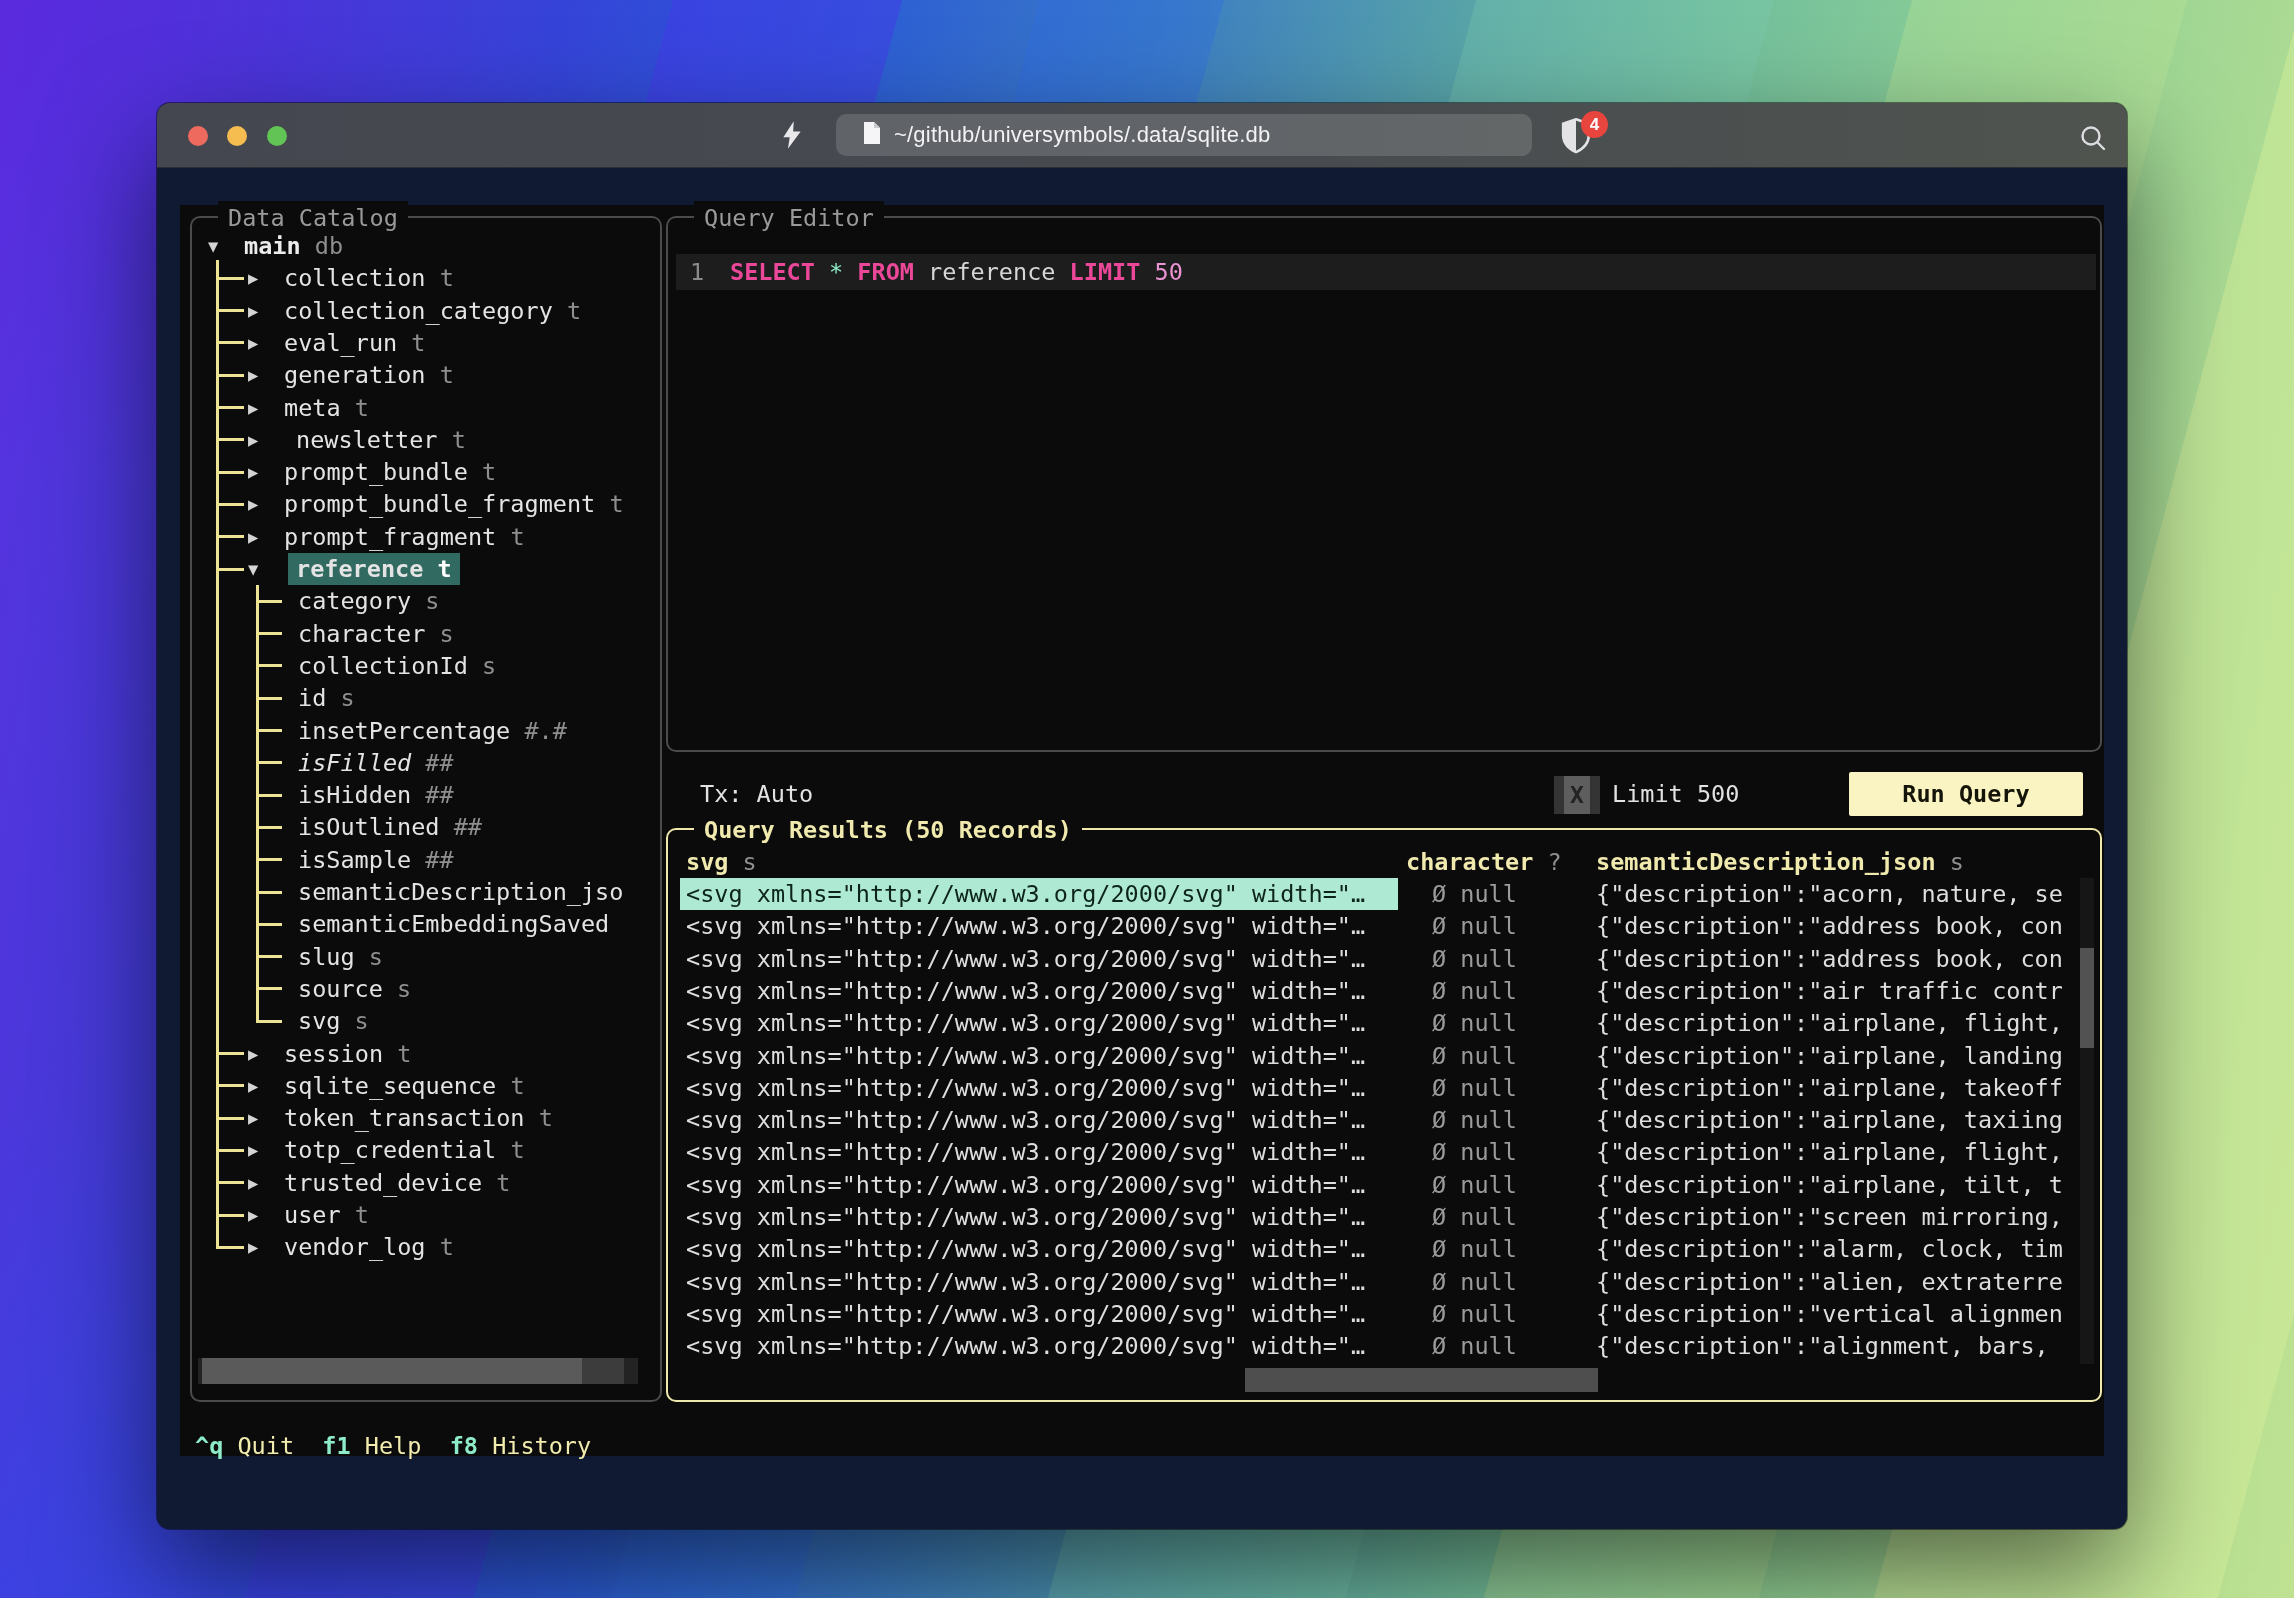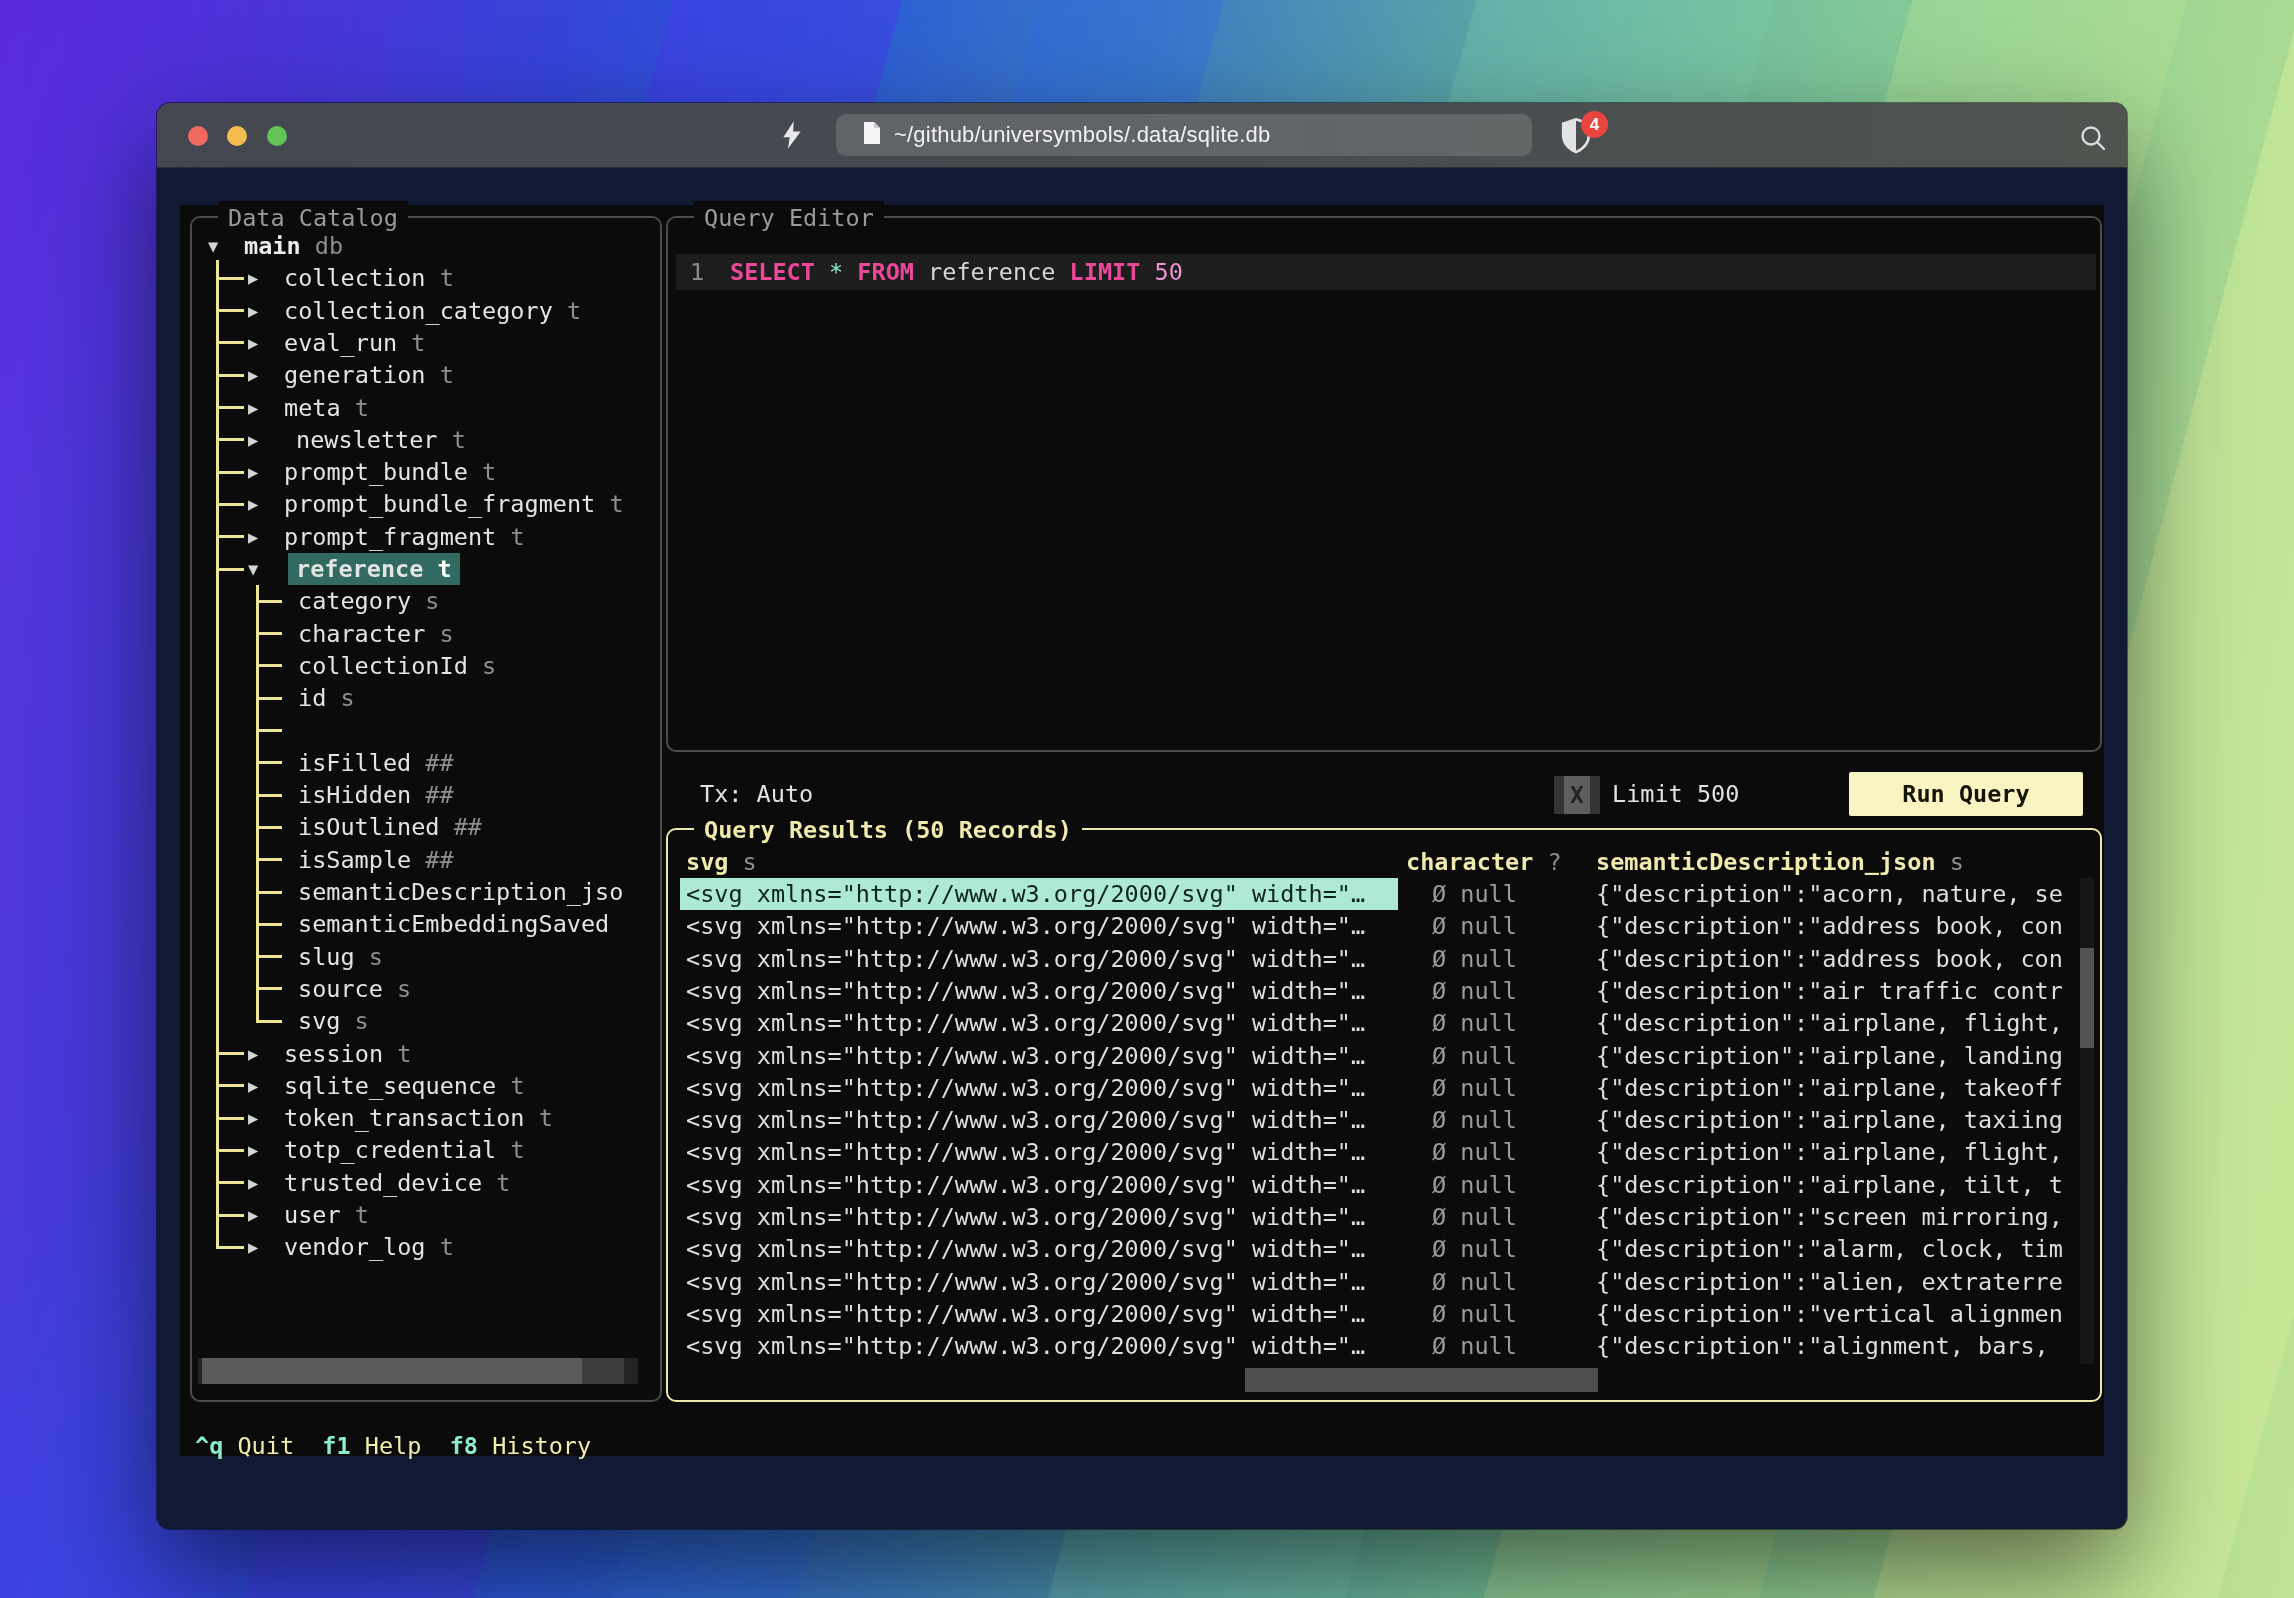--- a/index.html
+++ b/index.html
@@ -199,22 +199,25 @@
           </div>
           <div class="tick" style="left: 64px; top: 414.1px; width: 26px; height: 3px;"></div>
           <div class="trow" style="top: 431.9px;">
             <div class="nm" style="left: 106px;"><span>collectionId</span> <span class="ttype">s</span></div>
           </div>
           <div class="tick" style="left: 64px; top: 446.4px; width: 26px; height: 3px;"></div>
           <div class="trow" style="top: 464.2px;">
             <div class="nm" style="left: 106px;"><span>id</span> <span class="ttype">s</span></div>
           </div>
           <div class="tick" style="left: 64px; top: 478.7px; width: 26px; height: 3px;"></div>
+          <div class="trow" style="top: 496.5px;">
+            <div class="nm" style="left: 106px;"><span>insetPercentage</span> <span class="ttype">#.#</span></div>
+          </div>
           <div class="tick" style="left: 64px; top: 511px; width: 26px; height: 3px;"></div>
-          <div class="trow" style="top: 528.8px;">
+          <div class="trow" style="top: 528.8px; font-style: italic;">
             <div class="nm" style="left: 106px;"><span>isFilled</span> <span class="ttype">##</span></div>
           </div>
           <div class="tick" style="left: 64px; top: 543.3px; width: 26px; height: 3px;"></div>
           <div class="trow" style="top: 561.1px;">
             <div class="nm" style="left: 106px;"><span>isHidden</span> <span class="ttype">##</span></div>
           </div>
           <div class="tick" style="left: 64px; top: 575.6px; width: 26px; height: 3px;"></div>
           <div class="trow" style="top: 593.4px;">
             <div class="nm" style="left: 106px;"><span>isOutlined</span> <span class="ttype">##</span></div>
           </div>

